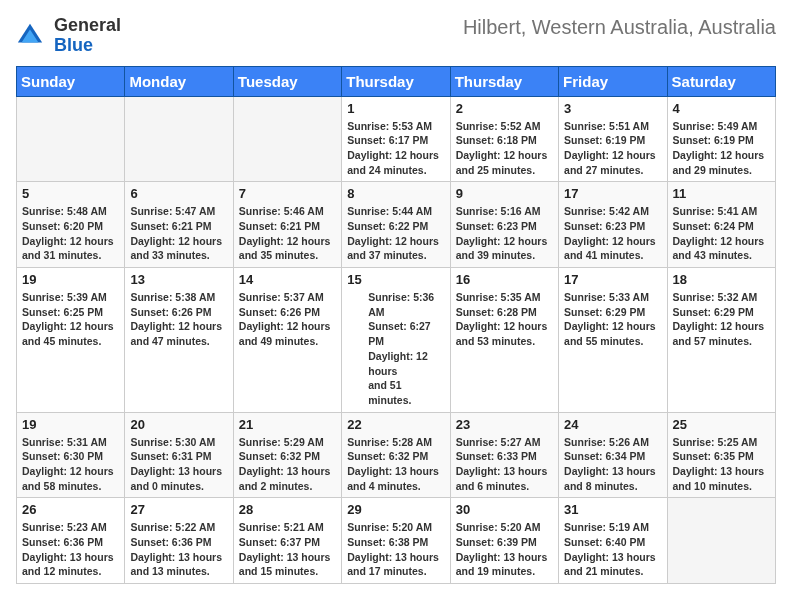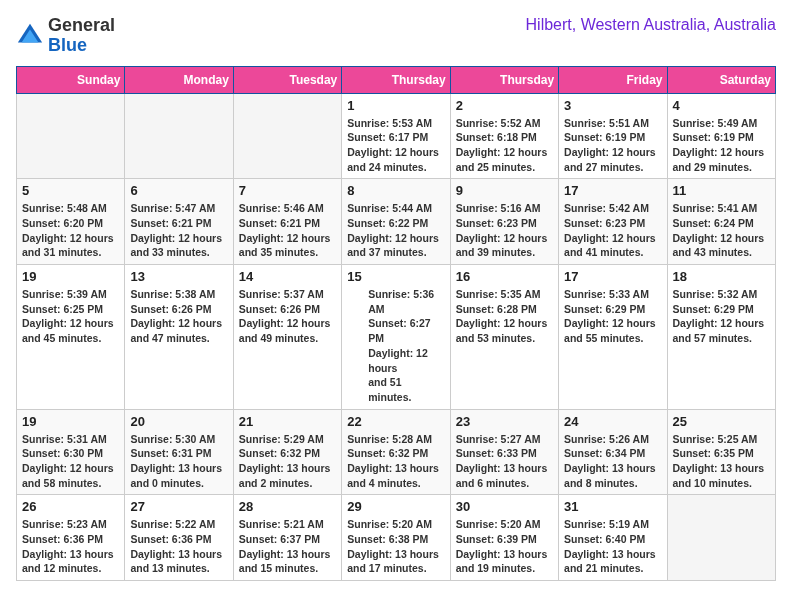--- a/index.html
+++ b/index.html
@@ -12,21 +12,21 @@
     }
     .header {
       display: flex;
       align-items: flex-start;
       justify-content: space-between;
       margin-bottom: 10px;
     }
     .logo {
       display: flex;
       align-items: center;
-      gap: 4px;
+      gap: 10px;
     }
     .logo-text {
       font-size: 18px;
       font-weight: bold;
       line-height: 1.1;
     }
     .logo-general { color: #333; }
     .logo-blue { color: #1565c0; }
     .logo-icon {
       width: 28px;
@@ -34,36 +34,36 @@
     }
     .title-block {
       text-align: right;
     }
     .month-title {
       font-size: 36px;
       font-weight: bold;
       color: #222;
     }
     .location-title {
-      font-size: 16px;
-      color: #6d28d9;
+      font-size: 20px;
+      color: #737373;
       text-align: center;
     }
     .calendar {
       width: 100%;
       border-collapse: collapse;
       border: 1px solid #bbb;
     }
     .calendar th {
-      background: #ec4899;
+      background: #3b82f6;
       color: #fff;
-      font-size: 12px;
+      font-size: 15px;
       font-weight: bold;
       padding: 6px 4px;
-      text-align: right;
+      text-align: left;
       border: 1px solid #1254a0;
     }
     .calendar td {
       vertical-align: top;
       border: 1px solid #ccc;
       padding: 4px 5px;
       width: 108px;
       min-height: 80px;
       font-size: 11px;
       color: #333;

